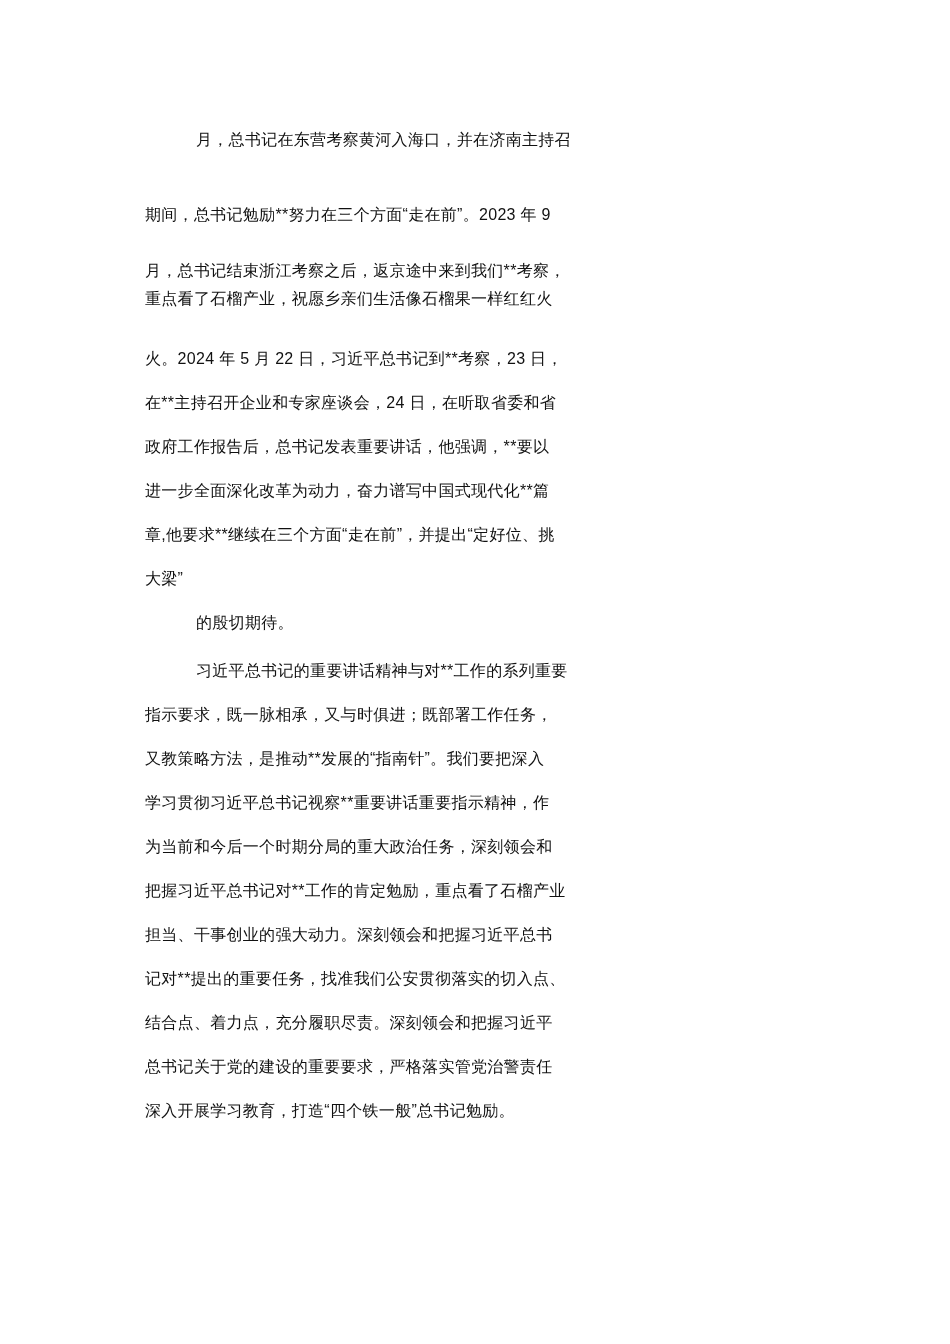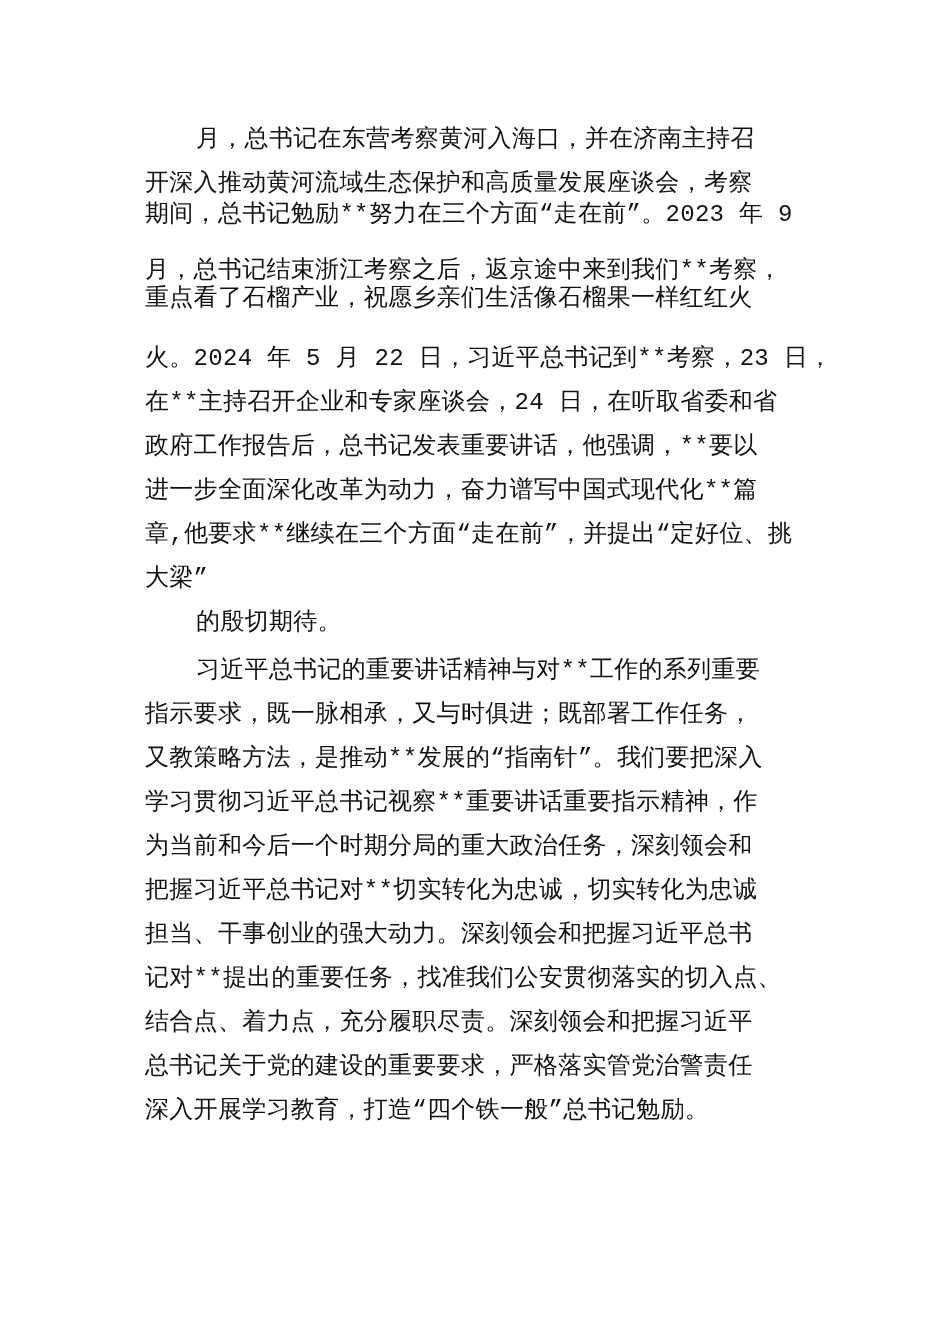--- a/index.html
+++ b/index.html
@@ -4,49 +4,48 @@
 <style>
   html, body { margin: 0; padding: 0; background: #ffffff; }
   body { width: 950px; height: 1344px; position: relative; overflow: hidden; }
   .page {
     position: absolute; left: 0; top: 0; width: 950px; height: 1344px;
     background: #ffffff;
   }
   .line {
     position: absolute;
     left: 145px;
-    font-family: Liberation Mono, monospace;
-    font-size: 24px;
+    font-family: Liberation Sans, sans-serif;
+    font-size: 16px;
     color: #111111;
     white-space: nowrap;
     line-height: 30px;
     letter-spacing: 0.3px;
   }
   .indent { left: 196px; }
 </style>
 </head>
 <body>
 
 <div class="page">
   <div class="line indent" style="top:125px">月，总书记在东营考察黄河入海口，并在济南主持召</div>
-  <div class="line" style="top:169px">开深入推动黄河流域生态保护和高质量发展座谈会，考察</div>
   <div class="line" style="top:200px">期间，总书记勉励**努力在三个方面“走在前”。2023 年 9</div>
   <div class="line" style="top:256px">月，总书记结束浙江考察之后，返京途中来到我们**考察，</div>
   <div class="line" style="top:284px">重点看了石榴产业，祝愿乡亲们生活像石榴果一样红红火</div>
   <div class="line" style="top:344px">火。2024 年 5 月 22 日，习近平总书记到**考察，23 日，</div>
   <div class="line" style="top:388px">在**主持召开企业和专家座谈会，24 日，在听取省委和省</div>
   <div class="line" style="top:432px">政府工作报告后，总书记发表重要讲话，他强调，**要以</div>
   <div class="line" style="top:476px">进一步全面深化改革为动力，奋力谱写中国式现代化**篇</div>
   <div class="line" style="top:520px">章,他要求**继续在三个方面“走在前”，并提出“定好位、挑</div>
   <div class="line" style="top:564px">大梁”</div>
   <div class="line indent" style="top:608px">的殷切期待。</div>
   <div class="line indent" style="top:656px">习近平总书记的重要讲话精神与对**工作的系列重要</div>
   <div class="line" style="top:700px">指示要求，既一脉相承，又与时俱进；既部署工作任务，</div>
   <div class="line" style="top:744px">又教策略方法，是推动**发展的“指南针”。我们要把深入</div>
   <div class="line" style="top:788px">学习贯彻习近平总书记视察**重要讲话重要指示精神，作</div>
   <div class="line" style="top:832px">为当前和今后一个时期分局的重大政治任务，深刻领会和</div>
-  <div class="line" style="top:876px">把握习近平总书记对**切实转化为忠诚，切实转化为忠诚</div>
+  <div class="line" style="top:876px">把握习近平总书记对**工作的肯定勉励，重点看了石榴产业</div>
   <div class="line" style="top:920px">担当、干事创业的强大动力。深刻领会和把握习近平总书</div>
   <div class="line" style="top:964px">记对**提出的重要任务，找准我们公安贯彻落实的切入点、</div>
   <div class="line" style="top:1008px">结合点、着力点，充分履职尽责。深刻领会和把握习近平</div>
   <div class="line" style="top:1052px">总书记关于党的建设的重要要求，严格落实管党治警责任</div>
   <div class="line" style="top:1096px">深入开展学习教育，打造“四个铁一般”总书记勉励。</div>
 </div>
 
 </body></html>

